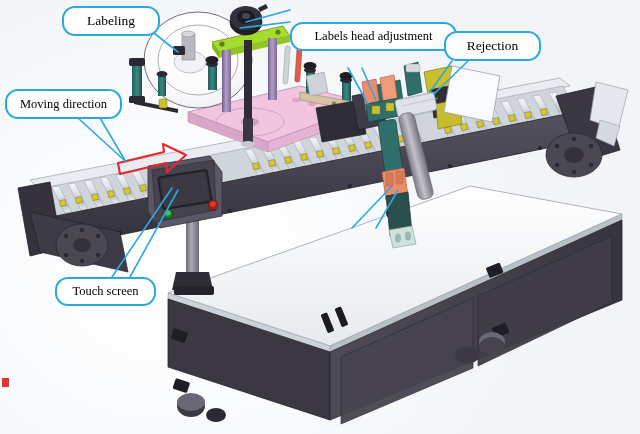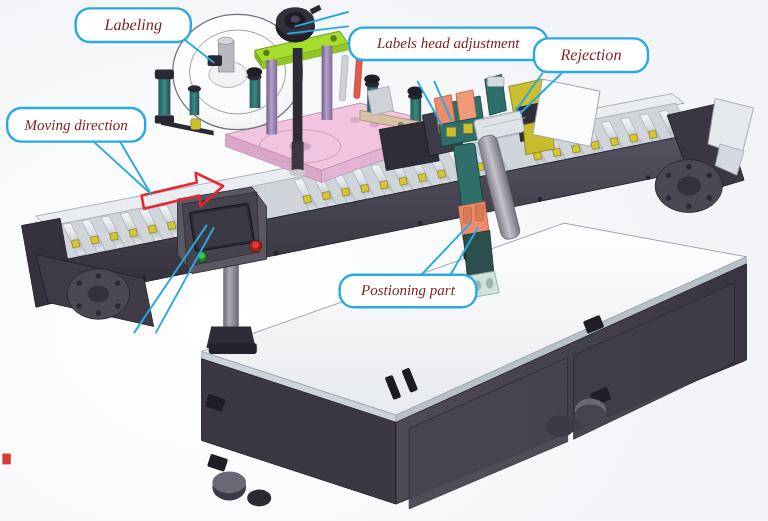--- a/index.html
+++ b/index.html
@@ -11,28 +11,27 @@
   #stage{position:relative;width:640px;height:434px;overflow:hidden;
     background:
       radial-gradient(ellipse 380px 300px at 28% 62%, #ffffff 0%, #fbfcfd 42%, #f2f4f7 100%);
   }
   #art{position:absolute;left:0;top:0;width:640px;height:434px;}
   .bubble{
     position:absolute;
     border:2px solid #2aa9e0;
     border-radius:13px;
     background:#ffffff;
-    color:#7f1d1d;
+    color:#000000;
     font-family:"Liberation Serif", serif;
     font-size:13.5px;
     line-height:1;
     white-space:nowrap;
     display:flex;align-items:center;justify-content:center;
     box-sizing:border-box;
-    font-style:italic;
   }
   .bubble.small{font-size:12.5px;}
   .redmark{position:absolute;background:#d93a34;}
 </style>
 </head>
 <body>
 
 <div id="stage">
 
   <svg id="art" viewBox="0 0 640 434">
@@ -427,18 +426,18 @@
 
   <div class="bubble" style="left:62px;top:6px;width:98px;height:30px;">Labeling</div>
 
   <div class="bubble small" style="left:290px;top:2px;width:167px;height:29px;margin-top:20px;">Labels head adjustment</div>
 
 
   <div class="bubble" style="left:444px;top:31px;width:97px;height:30px;">Rejection</div>
 
   <div class="bubble small" style="left:5px;top:89px;width:117px;height:30px;">Moving direction</div>
 
-  <div class="bubble small" style="left:282px;top:228px;width:116px;height:29px;">Postioning part</div>
-
+
+  <div class="bubble small" style="left:55px;top:277px;width:101px;height:29px;">Touch screen</div>
 
   <div class="redmark" style="left:2px;top:378px;width:7px;height:9px;"></div>
 
 </div>
 
 </body></html>

